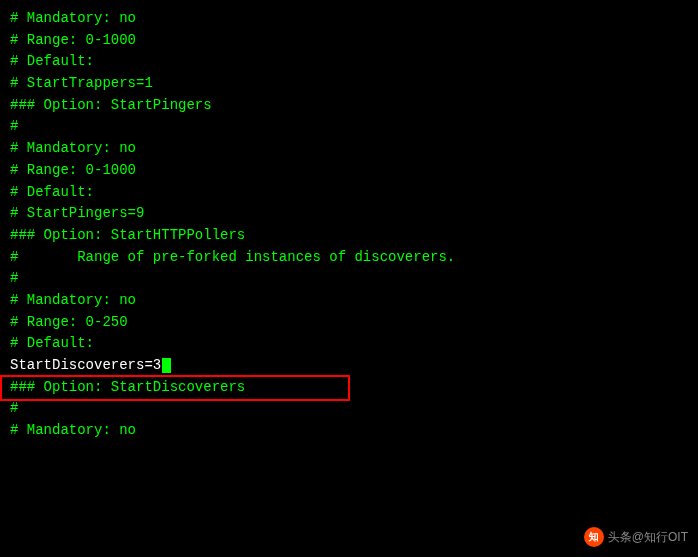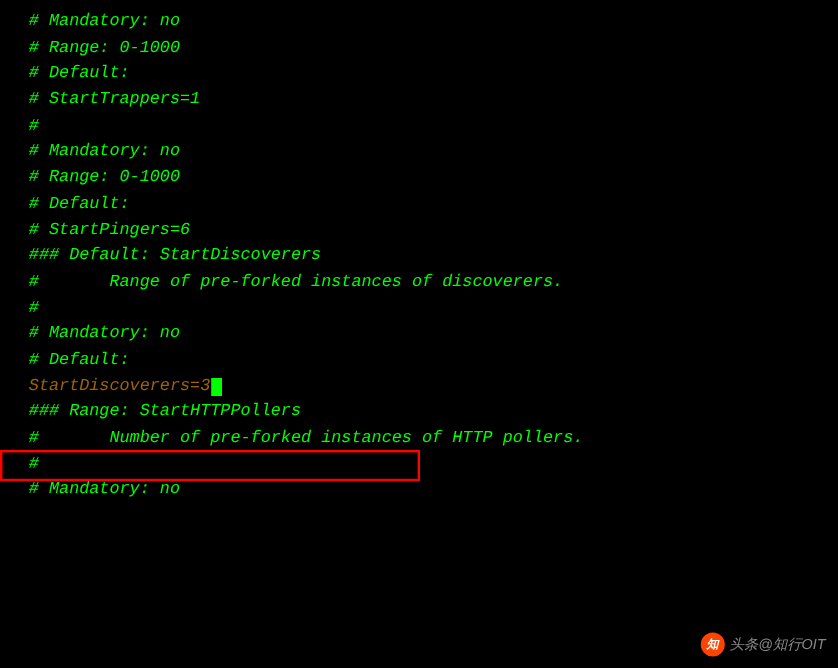--- a/index.html
+++ b/index.html
@@ -16,30 +16,29 @@
       width: 698px;
       height: 557px;
       overflow: hidden;
       position: relative;
     }
 
     .terminal {
       width: 100%;
       height: 100%;
       background-color: #000000;
-      padding: 8px 24px;
+      padding: 8px 10px;
       overflow: hidden;
       position: relative;
-      font-style: italic;
     }
 
     .line {
       line-height: 1.55;
       white-space: pre;
-      color: #a16207;
+      color: #ffffff;
     }
 
     .line.comment {
       color: #00ff00;
     }
 
     .highlight-box {
       position: absolute;
       left: 0;
       border: 2px solid #ff0000;
@@ -84,35 +83,36 @@
 </head>
 <body>
 
 <div class="terminal">
   <div id="lines-container">
       <div class="line comment"># Mandatory: no</div>
       <div class="line comment"># Range: 0-1000</div>
       <div class="line comment"># Default:</div>
       <div class="line comment"># StartTrappers=1</div>
       <div class="line blank"></div>
+      <div class="line comment">### Option: StartPingers</div>
       <div class="line comment">#</div>
       <div class="line comment"># Mandatory: no</div>
       <div class="line comment"># Range: 0-1000</div>
       <div class="line comment"># Default:</div>
-      <div class="line comment"># StartPingers=6</div>
+      <div class="line comment"># StartPingers=9</div>
       <div class="line blank"></div>
-      <div class="line comment">### Default: StartDiscoverers</div>
+      <div class="line comment">### Option: StartHTTPPollers</div>
       <div class="line comment">#       Range of pre-forked instances of discoverers.</div>
       <div class="line comment">#</div>
       <div class="line comment"># Mandatory: no</div>
+      <div class="line comment"># Range: 0-250</div>
       <div class="line comment"># Default:</div>
       <div class="line active"><span>StartDiscoverers=3</span><span class="cursor"></span></div>
       <div class="line blank"></div>
-      <div class="line comment">### Range: StartHTTPPollers</div>
-      <div class="line comment">#       Number of pre-forked instances of HTTP pollers.</div>
+      <div class="line comment">### Option: StartDiscoverers</div>
       <div class="line comment">#</div>
       <div class="line comment"># Mandatory: no</div>
     </div>
 
   <div class="watermark">
     <div class="watermark-logo">知</div>
     <span>头条@知行OIT</span>
   </div>
 <div class="highlight-box" style="top: 375px; left: 0px; width: 350px; height: 26px;"></div>
   </div>

